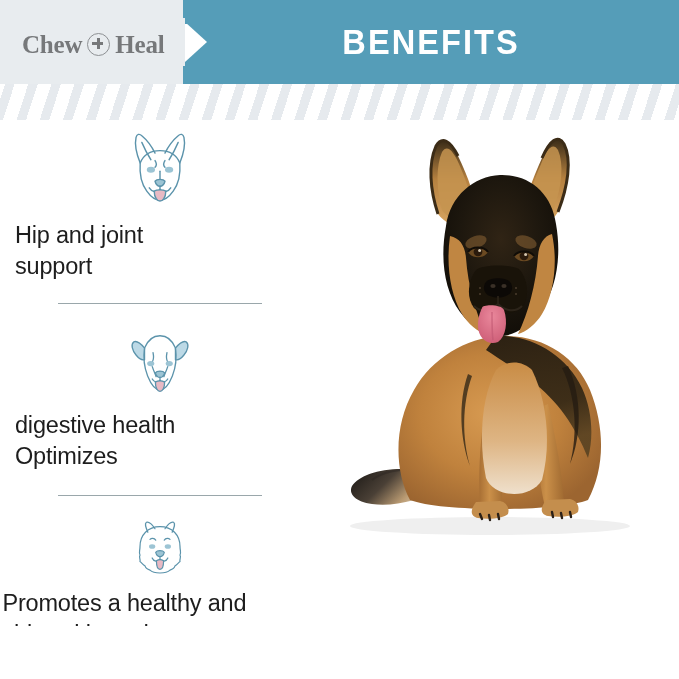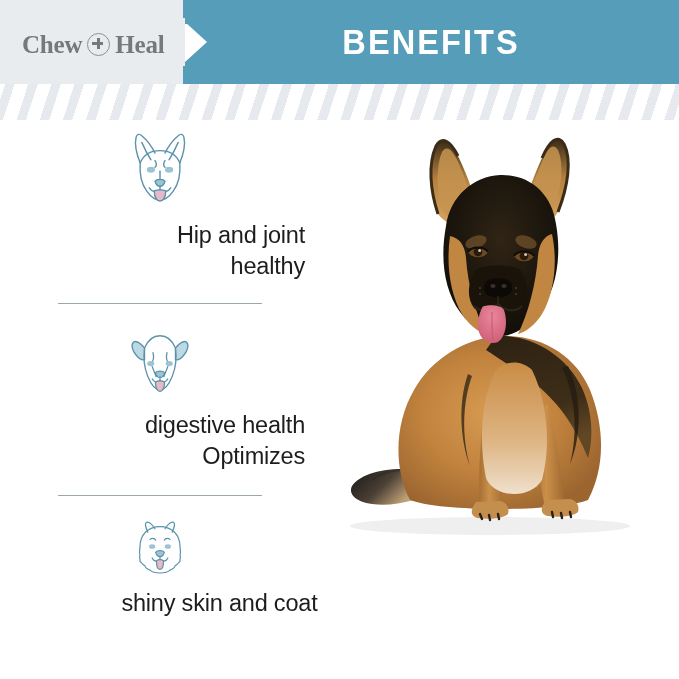--- a/index.html
+++ b/index.html
@@ -124,21 +124,21 @@
   
   .benefits-col {
     position: absolute;
     left: 0;
     top: 130px;
     width: 320px;
   }
   .benefit {
     position: relative;
     width: 320px;
-    text-align: right;
+    text-align: left;
   }
   .benefit-icon {
     display: block;
     margin: 0 auto;
     width: 84px;
   }
   .benefit-text {
     margin: 0 auto;
     color: #1d1d1d;
     font-size: 23.5px;
@@ -218,21 +218,21 @@
         <ellipse cx="61" cy="48" rx="5" ry="3.6" fill="#9cc4d4" stroke="none"></ellipse>
         <path d="M50 50 L50 60"></path>
         <path d="M44 62 C46 59 54 59 56 62 C55 66 52 68 50 68 C48 68 45 66 44 62 Z" fill="#9cc4d4"></path>
         <path d="M50 68 L50 72"></path>
         <path d="M50 72 C46 76 40 75 37 70"></path>
         <path d="M50 72 C54 76 60 75 63 70"></path>
         <path d="M43 74 C43 82 47 86 50 86 C53 86 57 82 57 74 C54 72 46 72 43 74 Z" fill="#e8b9c4" stroke="#5b93ab"></path>
       </svg>
       <div class="benefit-text">
         <div>Hip and joint</div>
-        <div>healthy</div>
+        <div>support</div>
       </div>
     </div>
 
     <div class="gap-a"></div>
     <div class="divider"></div>
     <div class="gap-b"></div>
 
     <div class="benefit b2">
       <svg class="benefit-icon" viewBox="0 0 100 88" fill="none" stroke="#5b93ab" stroke-width="1.7" stroke-linecap="round" stroke-linejoin="round">
         <path d="M30 26 C25 20 20 16 16 18 C12 21 14 29 19 35 C23 40 27 42 30 41 Z" fill="#bcd9e6"></path>
@@ -270,20 +270,21 @@
         <path d="M64 30 C62 28 58 28 56 31"></path>
         <ellipse cx="39" cy="40" rx="4.4" ry="3.2" fill="#9cc4d4" stroke="none"></ellipse>
         <ellipse cx="61" cy="40" rx="4.4" ry="3.2" fill="#9cc4d4" stroke="none"></ellipse>
         <path d="M44 48 C46 45 54 45 56 48 C55 52 52 54 50 54 C48 54 45 52 44 48 Z" fill="#9cc4d4"></path>
         <path d="M50 54 L50 58"></path>
         <path d="M50 58 C47 62 41 61 39 56"></path>
         <path d="M50 58 C53 62 59 61 61 56"></path>
         <path d="M45 60 C45 68 47 72 50 72 C53 72 55 68 55 60 C52 58 48 58 45 60 Z" fill="#e8b9c4" stroke="#5b93ab"></path>
       </svg>
       <div class="benefit-text">
+        <div>Promotes a healthy and</div>
         <div>shiny skin and coat</div>
       </div>
     </div>
 
   </div>
 
   <div class="dog-photo">
     <svg width="389" height="440" viewBox="0 0 389 440">
       <defs>
         <radialGradient id="bodyTan" cx="45%" cy="45%" r="62%">

